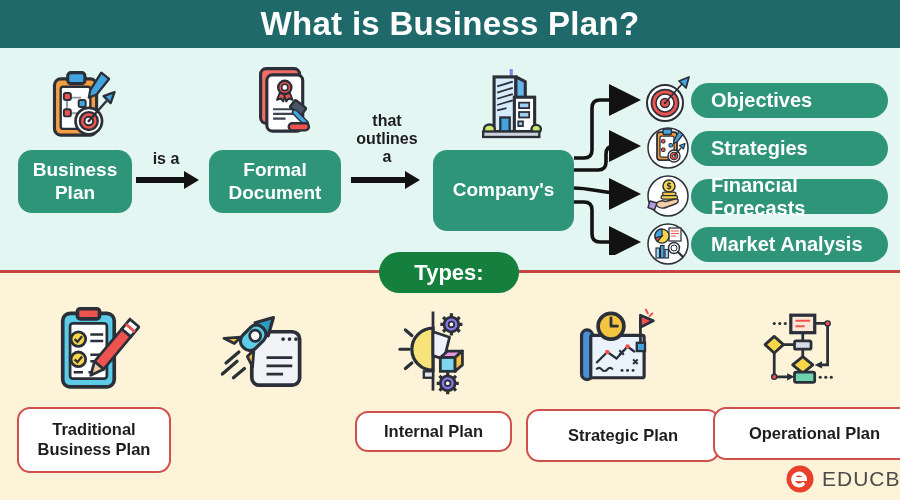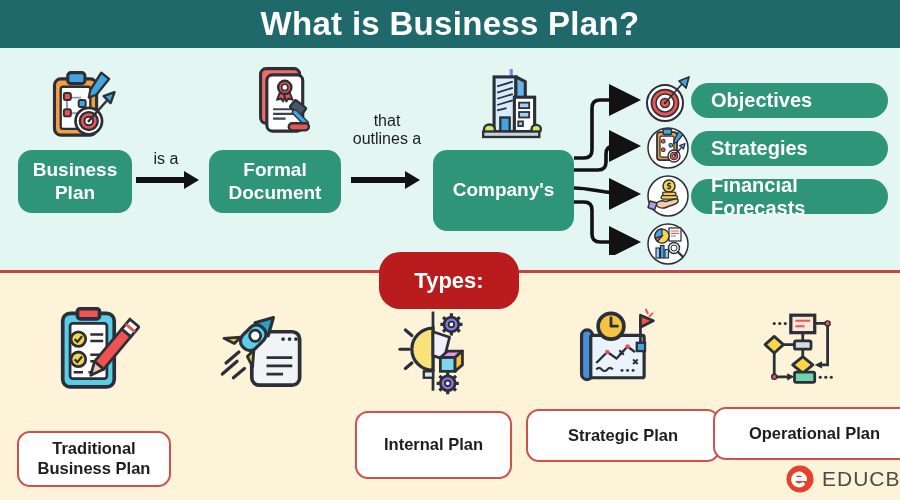--- a/index.html
+++ b/index.html
@@ -13,29 +13,29 @@
   .sec-bottom{position:absolute;left:0;top:272px;width:900px;height:228px;background:#fdf3d8;}
   .divider{position:absolute;left:0;top:270px;width:900px;height:3px;background:#c64444;}
   
   .gbox{position:absolute;background:#2f9579;color:#fff;font-weight:700;font-size:19px;
         line-height:1.2;border-radius:14px;display:flex;align-items:center;
         justify-content:center;text-align:center;padding:0 6px;box-sizing:border-box;}
   
   .arrow-bar{position:absolute;height:6px;background:#121212;}
   .arrow-head{position:absolute;width:0;height:0;border-top:9px solid transparent;
               border-bottom:9px solid transparent;border-left:15px solid #121212;}
-  .flow-label{position:absolute;color:#1d1d1d;font-weight:400;font-size:16px;
+  .flow-label{position:absolute;color:#1d1d1d;font-weight:700;font-size:16px;
               text-align:center;line-height:1.12;}
   
   .pill{position:absolute;left:691px;width:197px;height:35px;background:#2f9579;
         border-radius:18px;color:#fff;font-weight:700;font-size:20px;display:flex;
         align-items:center;padding-left:20px;box-sizing:border-box;}
   .row-icon{position:absolute;left:643px;width:50px;height:50px;}
   
-  .types-pill{position:absolute;left:379px;top:252px;width:140px;height:57px;background:#b91c1c;
+  .types-pill{position:absolute;left:379px;top:252px;width:140px;height:41px;background:#15803d;
               border-radius:21px;display:flex;align-items:center;justify-content:center;
               color:#fff;font-weight:700;font-size:22px;z-index:5;}
   
   .type-label{position:absolute;background:#fff;border:2.5px solid #d0504c;border-radius:13px;
               display:flex;align-items:center;justify-content:center;text-align:center;
               font-weight:700;font-size:16.5px;color:#1d1d1d;line-height:1.2;
               box-sizing:border-box;padding:2px 6px;}
   .type-icon{position:absolute;width:92px;height:92px;top:306px;}
   .flow-icon{position:absolute;}
   
@@ -126,20 +126,21 @@
       <path d="M0,78 H10 Q18,78 18,70 V28 Q18,20 26,20 H58" marker-end="url(#ah)"></path>
       <path d="M0,90 H24 Q32,90 32,82 V74 Q32,66 40,66 H58" marker-end="url(#ah)"></path>
       <path d="M0,108 C18,108 30,114 58,114" marker-end="url(#ah)"></path>
       <path d="M0,122 H10 Q18,122 18,130 V154 Q18,162 26,162 H58" marker-end="url(#ah)"></path>
     </g>
   </svg>
 
   <div class="pill" style="top:83px">Objectives</div>
   <div class="pill" style="top:179px">Financial Forecasts</div>
   <div class="pill" style="top:131px">Strategies</div>
+  <div class="pill" style="top:227px">Market Analysis</div>
 
   <svg class="row-icon" style="top:75px" viewBox="0 0 100 100">
     <circle cx="44" cy="56" r="36" fill="#fff" stroke="#2a2f38" stroke-width="4"></circle>
     <circle cx="44" cy="56" r="27" fill="#ef5350" stroke="#2a2f38" stroke-width="3.5"></circle>
     <circle cx="44" cy="56" r="18" fill="#fff" stroke="#2a2f38" stroke-width="3"></circle>
     <circle cx="44" cy="56" r="9" fill="#ef5350" stroke="#2a2f38" stroke-width="3"></circle>
     <circle cx="44" cy="56" r="2.5" fill="#2a2f38"></circle>
     <path d="M44,56 L78,18" stroke="#2a2f38" stroke-width="3.5"></path>
     <polygon points="72,12 92,4 86,26" fill="#42a5e0" stroke="#2a2f38" stroke-width="3.5" stroke-linejoin="round"></polygon>
   </svg>
@@ -272,22 +273,22 @@
     <polygon points="74,60 66,64 74,68" fill="#2a2f38"></polygon>
     <polygon points="36,73 44,77 36,81" fill="#2a2f38"></polygon>
     <circle cx="80" cy="19" r="2.8" fill="#ef5350" stroke="#2a2f38" stroke-width="1.5"></circle>
     <circle cx="22" cy="77" r="2.8" fill="#ef5350" stroke="#2a2f38" stroke-width="1.5"></circle>
     <rect x="44" y="72" width="22" height="11" rx="2" fill="#6fd3ae" stroke="#2a2f38" stroke-width="3"></rect>
     <circle cx="72" cy="77.5" r="1.7" fill="#2a2f38"></circle>
       <circle cx="78" cy="77.5" r="1.7" fill="#2a2f38"></circle>
       <circle cx="84" cy="77.5" r="1.7" fill="#2a2f38"></circle>
   </svg>
 
-  <div class="type-label" style="left:17px;top:431px;width:154px;height:56px">Traditional Business Plan</div>
-  <div class="type-label" style="left:355px;top:411px;width:157px;height:68px">Internal Plan</div>
+  <div class="type-label" style="left:17px;top:407px;width:154px;height:66px">Traditional Business Plan</div>
+  <div class="type-label" style="left:355px;top:411px;width:157px;height:41px">Internal Plan</div>
   <div class="type-label" style="left:526px;top:409px;width:194px;height:53px">Strategic Plan</div>
   <div class="type-label" style="left:713px;top:407px;width:203px;height:53px">Operational Plan</div>
 
   <div class="brand">
     <svg width="32" height="32" viewBox="0 0 32 32">
       <circle cx="15" cy="16" r="13.5" fill="#e8402a"></circle>
       <path d="M9,16 H20 A6,6 0 1 0 18,21" stroke="#fff" stroke-width="3.8" fill="none" stroke-linecap="round"></path>
     </svg>
     <span class="brand-text">EDUCBA</span>
   </div>

